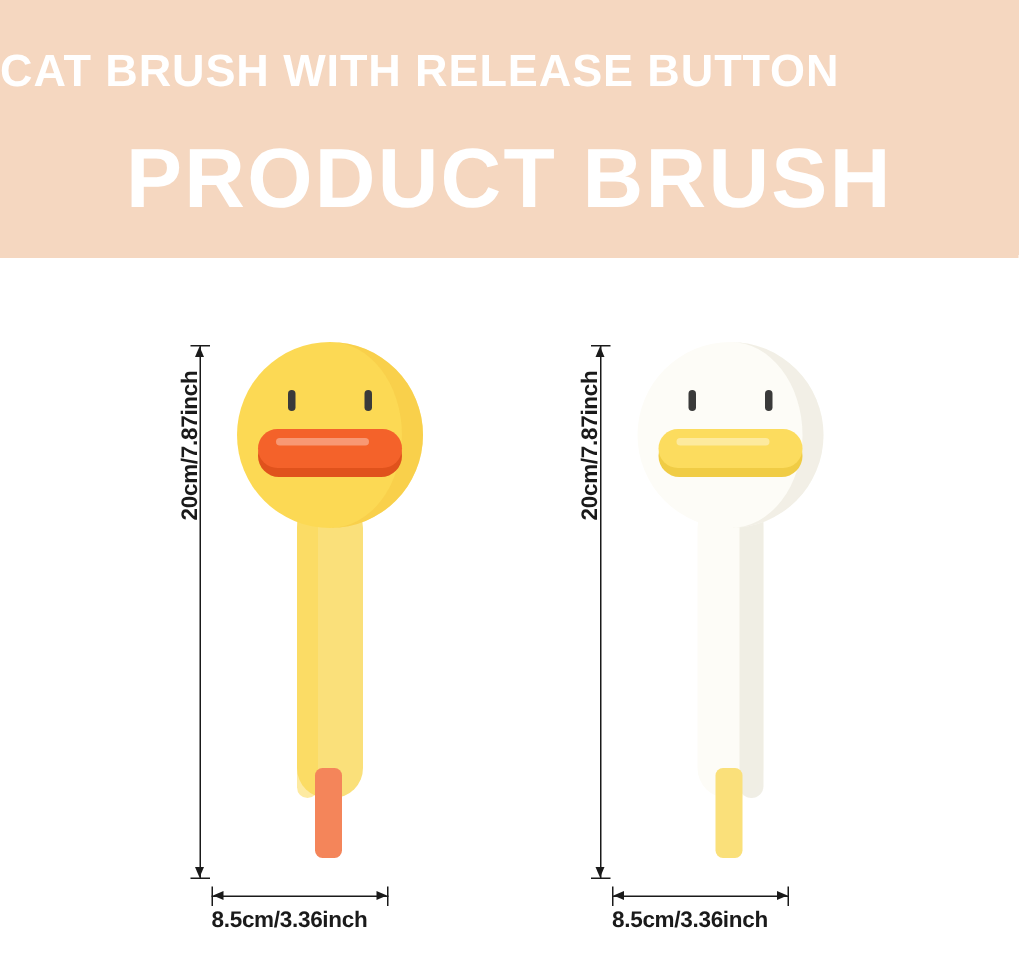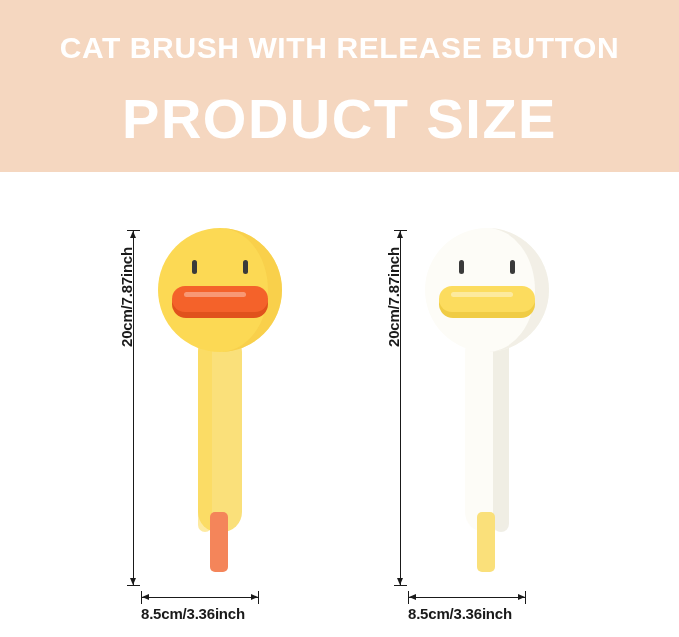--- a/index.html
+++ b/index.html
@@ -29,21 +29,21 @@
     width: 679px;
     height: 172px;
     background: #f5d7c0;
     overflow: hidden;
   }
   .banner-title {
     position: absolute;
     left: 0;
     top: 28px;
     width: 679px;
-    text-align: center;
+    text-align: left;
     color: #ffffff;
     font-size: 30px;
     font-weight: bold;
     letter-spacing: 0.6px;
     line-height: 40px;
     white-space: nowrap;
   }
   .banner-subtitle {
     position: absolute;
     left: 0;
@@ -158,21 +158,21 @@
   .brush { position: absolute; }
   .brush svg { display: block; }
 </style>
 </head>
 <body>
 
 <div class="page">
 
   <div class="banner">
     <div class="banner-title">CAT BRUSH WITH RELEASE BUTTON</div>
-    <div class="banner-subtitle">PRODUCT SIZE</div>
+    <div class="banner-subtitle">PRODUCT BRUSH</div>
   </div>
 
   <div class="content">
 
     <div class="product left">
 
       <div class="vline" style="left:93px;">
         <div class="cap top"></div>
         <div class="cap bot"></div>
         <div class="arrow up"></div>

